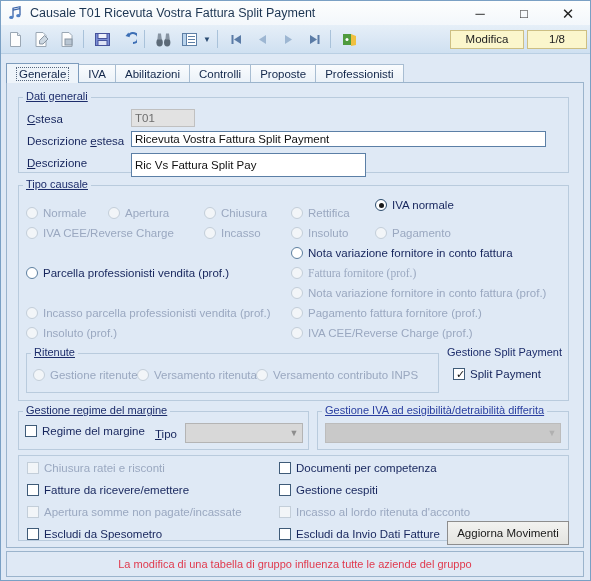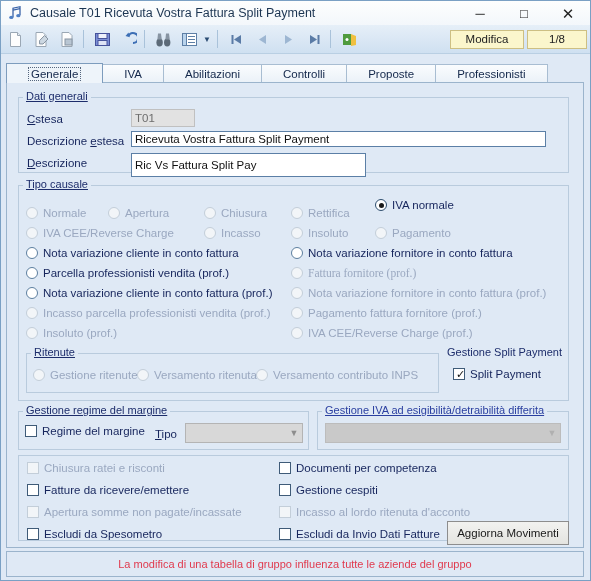--- a/index.html
+++ b/index.html
@@ -46,21 +46,21 @@
     display:flex;align-items:center;justify-content:center;
     font-size:11.5px;color:#222;box-sizing:border-box;
   }
   .status-pill.num{min-width:60px;}
   
   .tabstrip{
     position:absolute;left:5px;top:62px;width:579px;height:20px;
     display:flex;align-items:flex-end;
   }
   .tab{
-    height:19px;padding:0 21px;margin-right:-1px;
+    height:19px;padding:0 9px;margin-right:-1px;
     background:linear-gradient(#fafcfe,#eaf1f8);
     border:1px solid #a8bdd2;border-bottom:none;
     display:flex;align-items:center;font-size:11.5px;color:#12264a;
     box-sizing:border-box;
   }
   .tab.active{
     background:#eef4fa;height:20px;border-color:#7d9cbd;position:relative;z-index:3;
   }
   .tab.active .tabinner{border:1px dotted #55667e;padding:0 2px;}
   
@@ -317,42 +317,34 @@
     </div>
     <div class="opt dis" style="left:284px;top:144px;">
       <span class="radio"></span>
       <span class="lbl">Insoluto</span>
     </div>
     <div class="opt dis" style="left:368px;top:144px;">
       <span class="radio"></span>
       <span class="lbl">Pagamento</span>
     </div>
 
-    <div class="opt" style="left:19px;top:164px;">
-      <span class="radio"></span>
-      <span class="lbl">Nota variazione cliente in conto fattura</span>
-    </div>
     <div class="opt" style="left:284px;top:164px;">
       <span class="radio"></span>
       <span class="lbl">Nota variazione fornitore in conto fattura</span>
     </div>
 
     <div class="opt" style="left:19px;top:184px;">
       <span class="radio"></span>
       <span class="lbl">Parcella professionisti vendita (prof.)</span>
     </div>
     <div class="opt dis" style="left:284px;top:184px;font-family:Liberation Serif, serif;">
       <span class="radio"></span>
       <span class="lbl">Fattura fornitore (prof.)</span>
     </div>
 
-    <div class="opt" style="left:19px;top:204px;">
-      <span class="radio"></span>
-      <span class="lbl">Nota variazione cliente in conto fattura (prof.)</span>
-    </div>
     <div class="opt dis" style="left:284px;top:204px;">
       <span class="radio"></span>
       <span class="lbl">Nota variazione fornitore in conto fattura (prof.)</span>
     </div>
 
     <div class="opt dis" style="left:19px;top:224px;">
       <span class="radio"></span>
       <span class="lbl">Incasso parcella professionisti vendita (prof.)</span>
     </div>
     <div class="opt dis" style="left:284px;top:224px;justify-content:space-between;">

